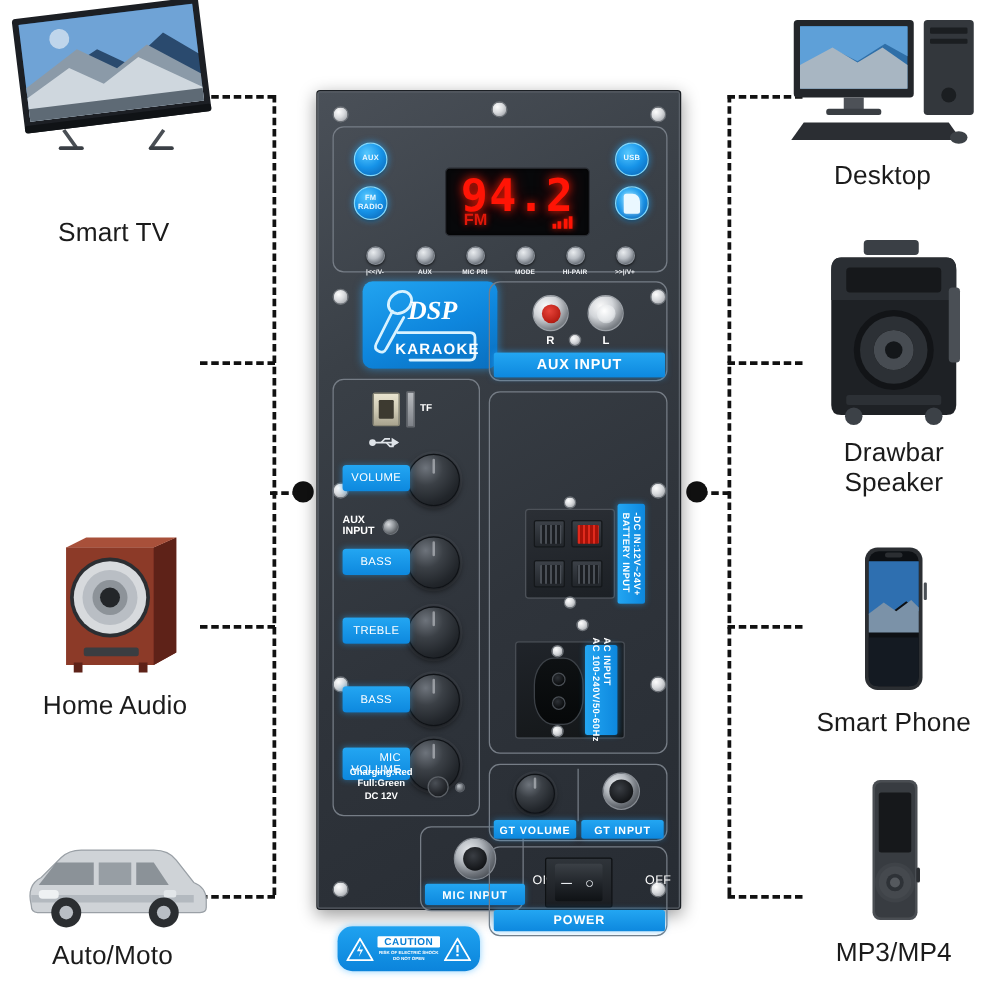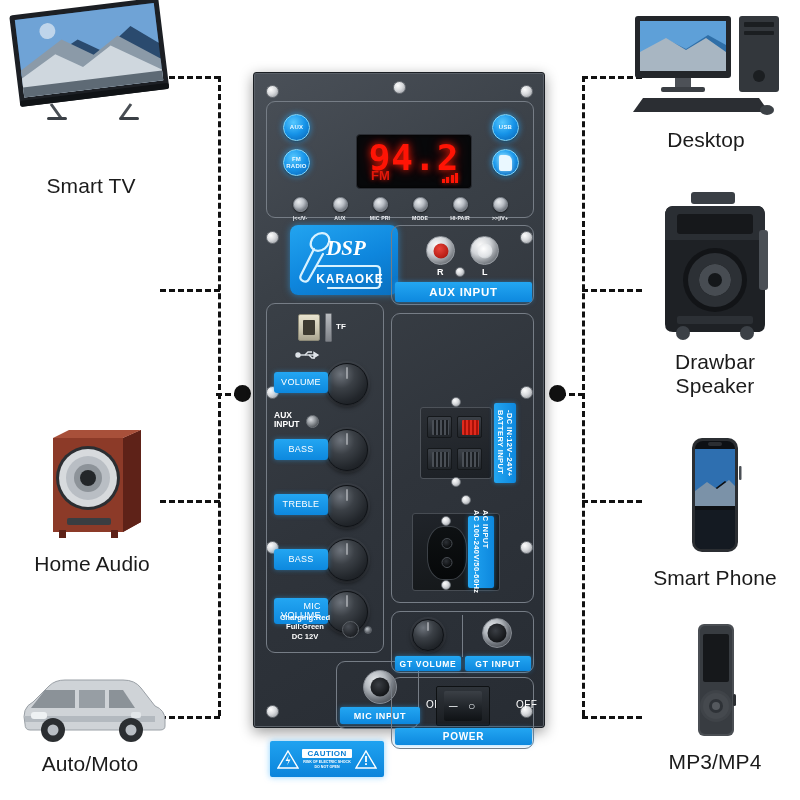--- a/index.html
+++ b/index.html
@@ -248,21 +248,21 @@
   .jack-big::after {
     content:""; position:absolute; left:50%; top:50%; transform:translate(-50%,-50%);
     width: 19px; height: 19px; border-radius: 50%;
     background: radial-gradient(circle at 42% 38%, #3a3e44 0%, #141619 70%, #050607 100%);
   }
 
   
   .caution {
     position: absolute; left: 16px; top: 668px; width: 114px; height: 36px;
     background: linear-gradient(180deg,#1fa2f0 0%,#0b84db 100%);
-    border-radius: 2px;
+    border-radius: 12px;
     box-shadow: 0 0 6px rgba(40,170,255,.55);
     display: flex; align-items: center; justify-content: center; gap: 3px;
   }
   .tri-box {
     width: 22px; height: 19px; position: relative;
   }
   .tri-box svg { position: absolute; left: 0; top: 0; }
   .caution-mid { text-align: center; }
   .caution-ttl {
     background: #fff; color: #0b7fd4; font-size: 8px; font-weight: bold;

